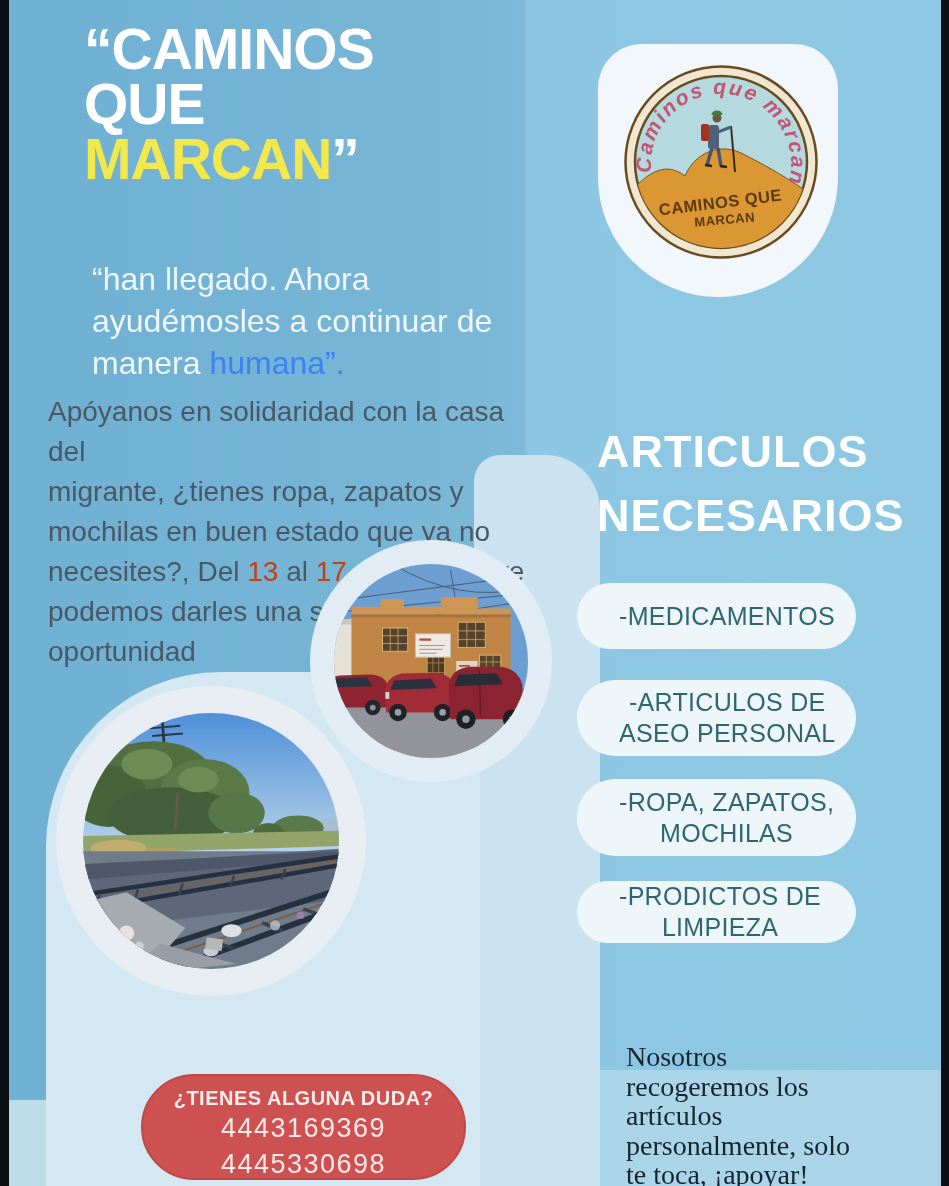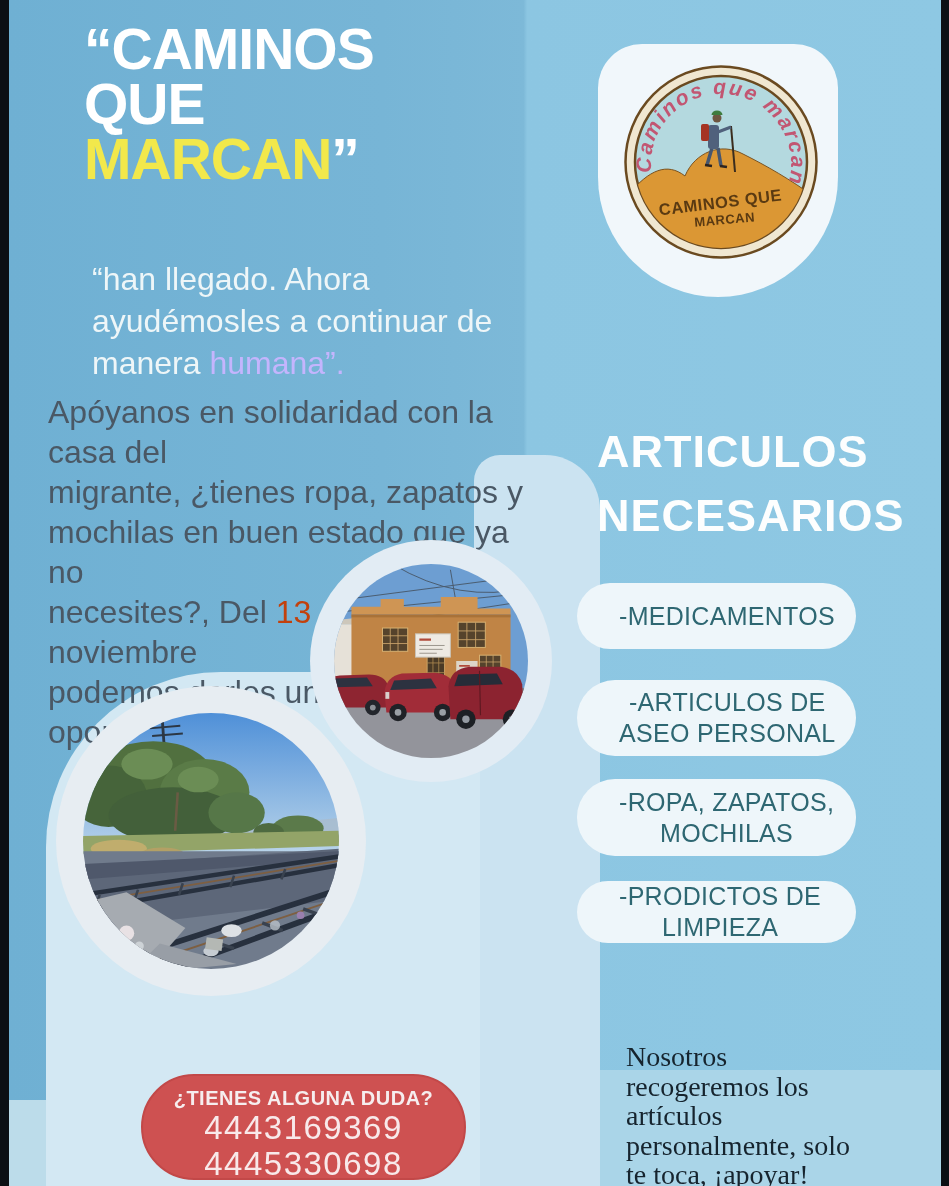--- a/index.html
+++ b/index.html
@@ -15,43 +15,43 @@
   .strip-right{left:513px;top:1070px;width:419px;height:116px;background:#aad5e8;}
   .band-b{left:465px;top:455px;width:126px;height:731px;background:#cbe3f1;border-radius:26px 55px 0 0;}
   .capsule-a{left:37px;top:672px;width:434px;height:514px;background:#d3e8f3;border-radius:175px 70px 0 0;}
   
   .logo-holder{left:589px;top:44px;width:240px;height:253px;background:#f1f7fb;border-radius:44px 44px 120px 120px;}
   .logo-badge{left:612px;top:56px;width:200px;height:200px;}
   
   .title{left:75px;top:22px;width:470px;color:#ffffff;font-size:57px;font-weight:700;line-height:55px;letter-spacing:-1px;}
   .title .yellow{color:#f2e84b;}
   .quote{left:83px;top:258px;width:440px;color:#eef6f8;font-size:32px;font-weight:400;line-height:42px;white-space:pre-line;}
-  .quote .yellow{color:#c4b5fd;}
-  .intro{left:39px;top:392px;width:480px;color:#4a5865;font-size:32px;font-weight:400;line-height:40px;white-space:pre-line;}
+  .quote .yellow{color:#3b82f6;}
+  .intro{left:39px;top:392px;width:480px;color:#4a5865;font-size:28px;font-weight:400;line-height:40px;white-space:pre-line;}
   .intro .date{color:#c2410c;}
   .needed-heading{left:558px;top:420px;width:370px;color:#fdfefe;font-size:45px;font-weight:700;line-height:64px;
     letter-spacing:1px;white-space:pre-line;}
   .pill{left:568px;width:279px;background:#eef6fa;border-radius:38px;display:flex;align-items:center;
     color:#2e6772;font-size:25px;font-weight:500;line-height:31px;letter-spacing:.3px;
     padding-left:42px;box-sizing:border-box;white-space:pre-line;text-align:center;}
   .pill1{top:583px;height:66px;}
   .pill2{top:680px;height:76px;}
   .pill3{top:779px;height:77px;}
   .pill4{top:881px;height:62px;}
   
   .ring{border-radius:50%;}
   .ring-building{left:301px;top:540px;width:242px;height:242px;background:#e2ecf4;}
   .photo-building{left:325px;top:564px;width:194px;height:194px;border-radius:50%;overflow:hidden;}
   .ring-train{left:47px;top:686px;width:310px;height:310px;background:#e7edf2;}
   .photo-train{left:74px;top:713px;width:256px;height:256px;border-radius:50%;overflow:hidden;}
   
   .contact{left:132px;top:1074px;width:325px;height:106px;background:#ce5151;border:2px solid #c24848;
     border-radius:56px;box-sizing:border-box;text-align:center;color:#fbecec;}
   .contact .q{margin-top:11px;font-size:20px;font-weight:700;letter-spacing:.5px;color:#f6edee;}
-  .contact .num{font-size:33px;font-weight:400;line-height:36px;letter-spacing:1.5px;color:#f8e9ea;}
+  .contact .num{font-size:27px;font-weight:400;line-height:36px;letter-spacing:1.5px;color:#f8e9ea;}
   
   .pickup{left:617px;top:1042px;width:330px;color:#16242e;font-size:28px;line-height:29.5px;
     font-family:"Liberation Serif",serif;white-space:pre-line;}
   svg text{font-family:"Liberation Sans",sans-serif;}
 </style>
 </head>
 <body>
 
 <div class="stage">
   <div class="abs content"></div>

